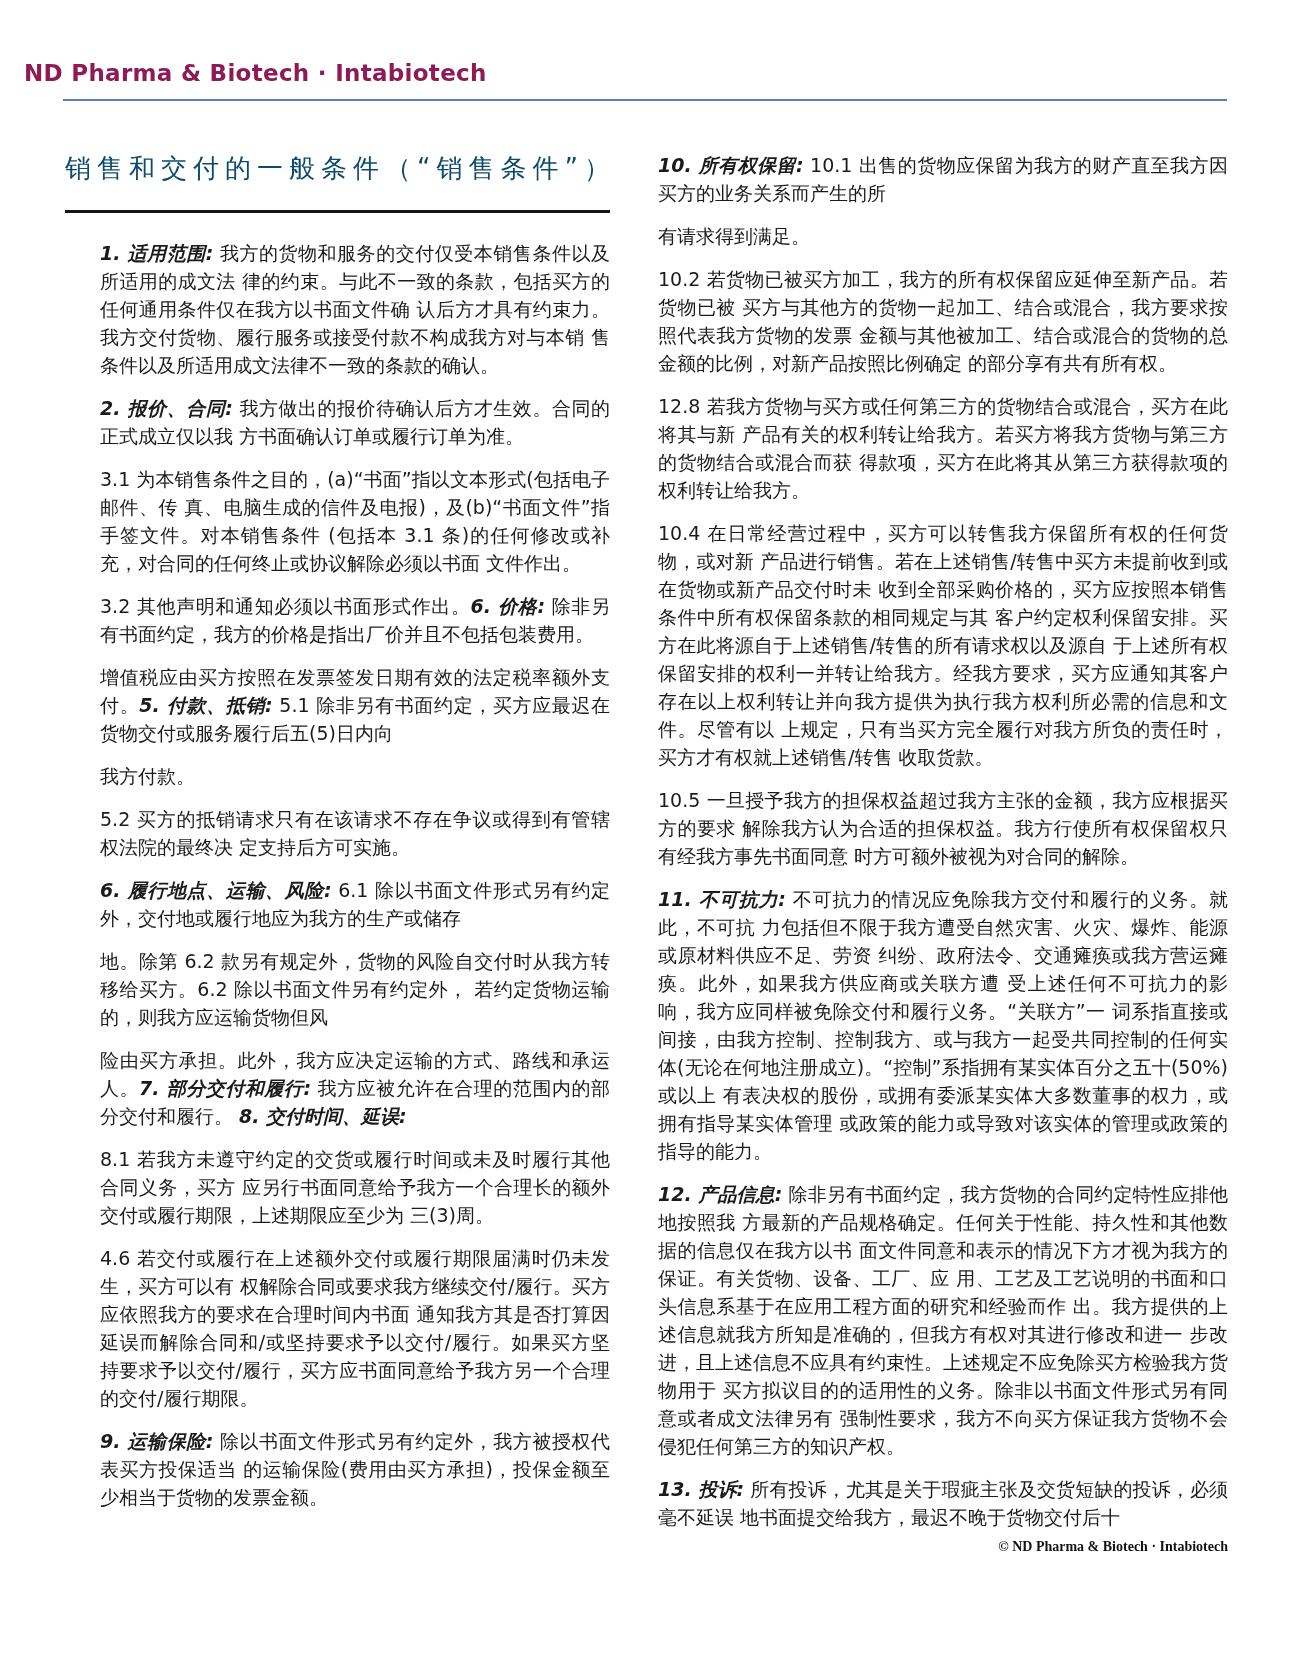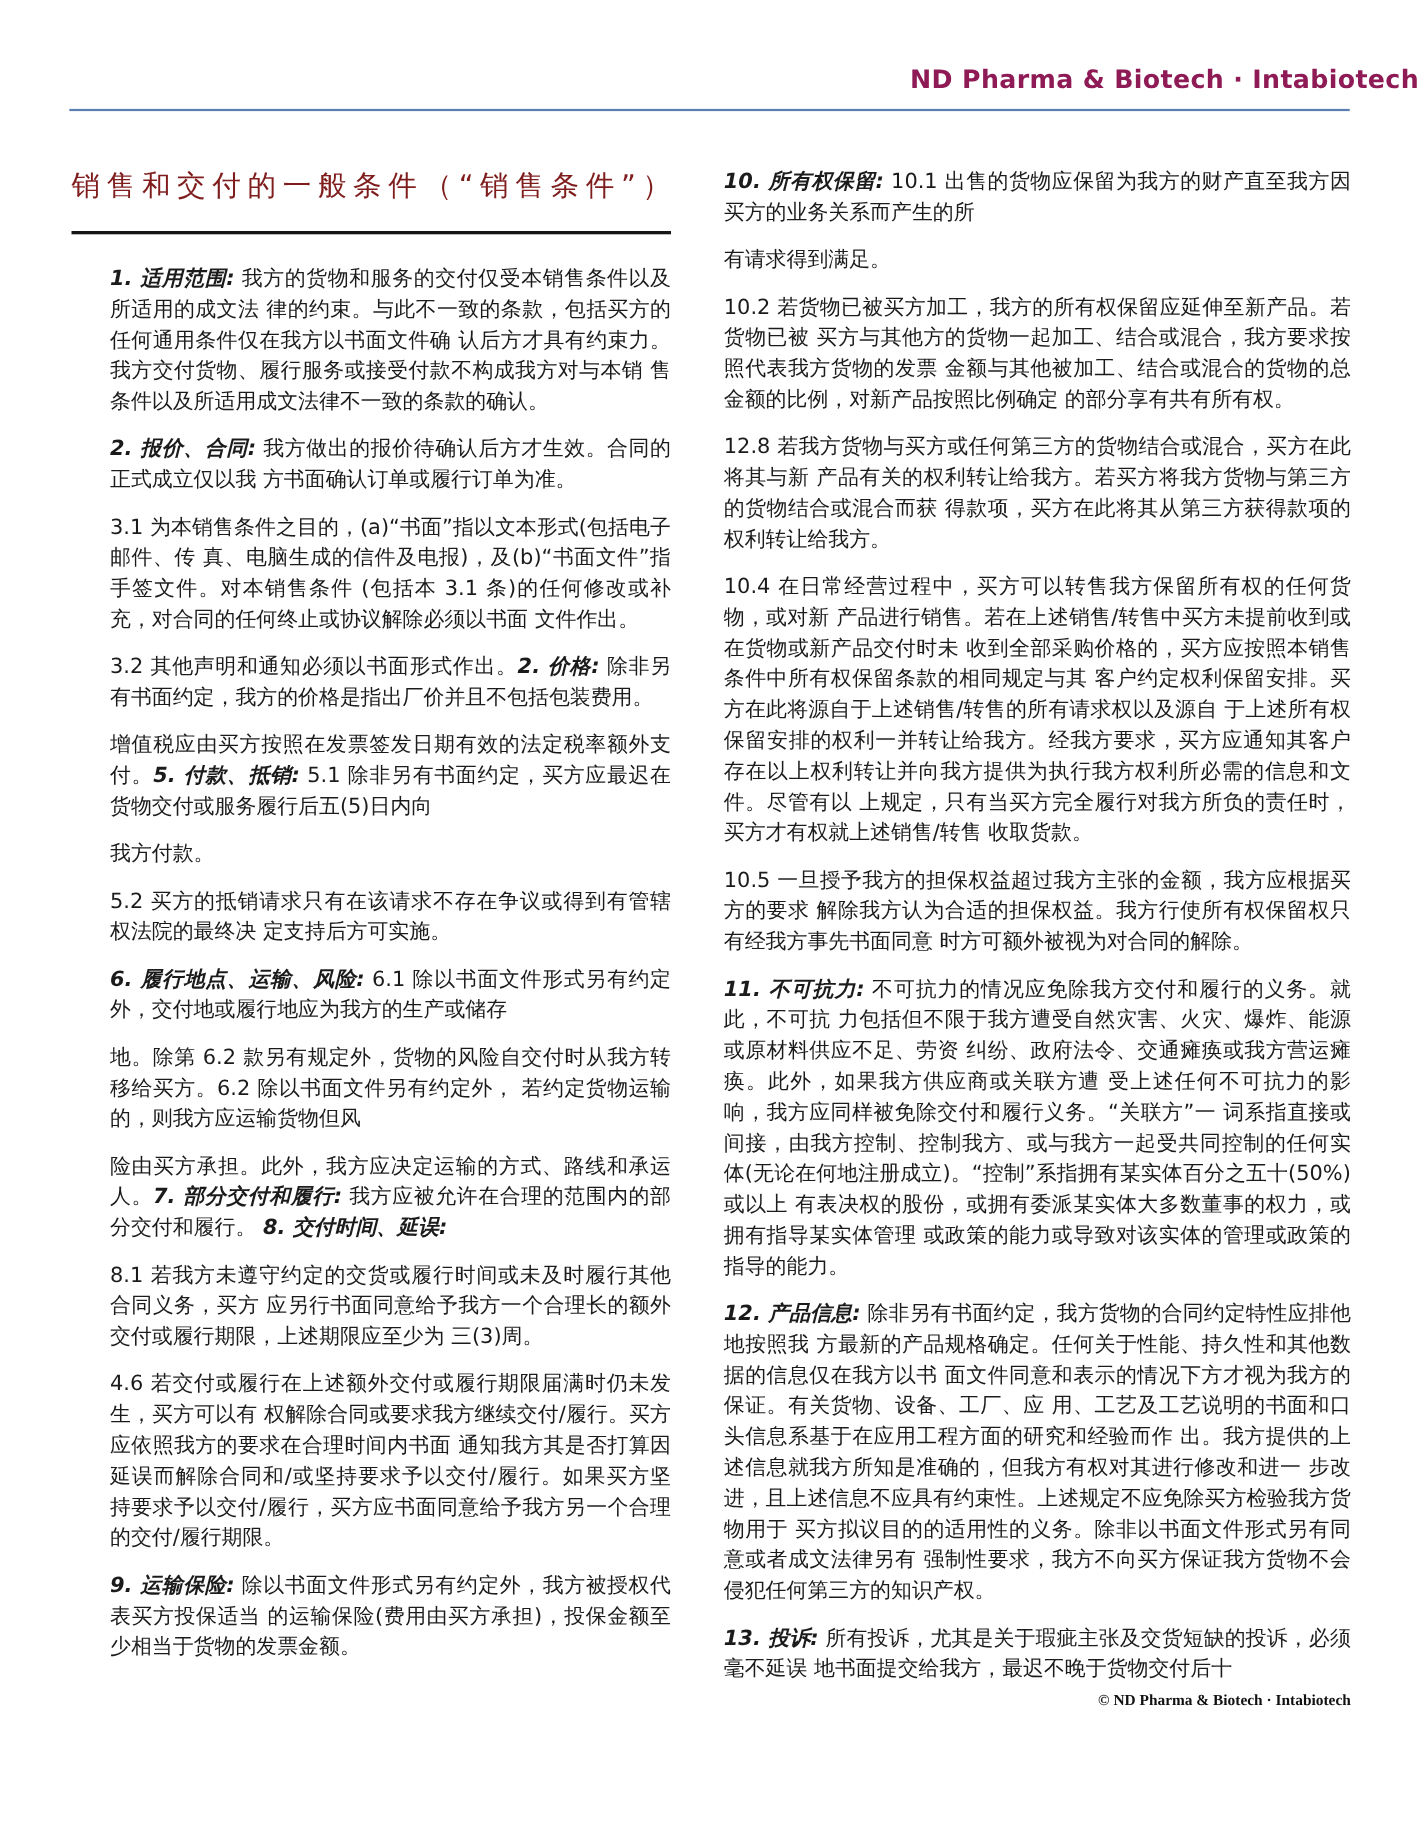--- a/index.html
+++ b/index.html
@@ -14,21 +14,21 @@
     position:relative;
     width:1290px;
     height:1678px;
     background:#ffffff;
     overflow:hidden;
     font-family:"DejaVu Sans","Liberation Sans",sans-serif;
     color:var(--body-text,#1b1b1b);
   }
   .brand{
     padding-top:60px;
-    text-align:right;
+    text-align:left;
     font-size:23px;
     font-weight:bold;
     letter-spacing:0.3px;
     color:var(--header-text,#8e1b56);
     margin-left:24px;
   }
   .header-rule{
     border:none;
     border-top:2px solid var(--header-rule,#5b7fb3);
     margin:13px 63px 0 63px;
@@ -39,21 +39,21 @@
     gap:48px;
     align-items:flex-start;
   }
   .col-left{width:545px;flex:none;}
   .col-right{width:570px;flex:none;}
   .doc-title{
     margin:0;
     font-size:26px;
     font-weight:400;
     letter-spacing:6px;
-    color:#7f1d1d;
+    color:#0c4a6e;
     white-space:nowrap;
   }
   .title-rule{
     border:none;
     border-top:3px solid var(--title-rule,#161616);
     margin:24px 0 0 0;
   }
   .paras p{
     margin:15px 0 0 0;
     font-size:19px;
@@ -85,21 +85,21 @@
 
   <main class="content">
 
     <section class="col-left">
       <h1 class="doc-title">销售和交付的一般条件（“销售条件”）</h1>
       <hr class="title-rule">
       <div class="paras">
           <p><span class="b">1. 适用范围:</span><span> 我方的货物和服务的交付仅受本销售条件以及所适用的成文法 律的约束。与此不一致的条款，包括买方的任何通用条件仅在我方以书面文件确 认后方才具有约束力。我方交付货物、履行服务或接受付款不构成我方对与本销 售条件以及所适用成文法律不一致的条款的确认。</span></p>
           <p><span class="b">2. 报价、合同:</span><span> 我方做出的报价待确认后方才生效。合同的正式成立仅以我 方书面确认订单或履行订单为准。</span></p>
           <p><span>3.1 为本销售条件之目的，(a)“书面”指以文本形式(包括电子邮件、传 真、电脑生成的信件及电报)，及(b)“书面文件”指手签文件。对本销售条件 (包括本 3.1 条)的任何修改或补充，对合同的任何终止或协议解除必须以书面 文件作出。</span></p>
-          <p><span>3.2 其他声明和通知必须以书面形式作出。</span><span class="b">2. 价格:</span><span> 除非另有书面约定，我方的价格是指出厂价并且不包括包装费用。</span></p>
+          <p><span>3.2 其他声明和通知必须以书面形式作出。</span><span class="b">6. 价格:</span><span> 除非另有书面约定，我方的价格是指出厂价并且不包括包装费用。</span></p>
           <p><span>增值税应由买方按照在发票签发日期有效的法定税率额外支付。</span><span class="b">5. 付款、抵销:</span><span> 5.1 除非另有书面约定，买方应最迟在货物交付或服务履行后五(5)日内向</span></p>
           <p><span>我方付款。</span></p>
           <p><span>5.2 买方的抵销请求只有在该请求不存在争议或得到有管辖权法院的最终决 定支持后方可实施。</span></p>
           <p><span class="b">6. 履行地点、运输、风险:</span><span> 6.1 除以书面文件形式另有约定外，交付地或履行地应为我方的生产或储存</span></p>
           <p><span>地。除第 6.2 款另有规定外，货物的风险自交付时从我方转移给买方。6.2 除以书面文件另有约定外， 若约定货物运输的，则我方应运输货物但风</span></p>
           <p><span>险由买方承担。此外，我方应决定运输的方式、路线和承运人。</span><span class="b">7. 部分交付和履行:</span><span> 我方应被允许在合理的范围内的部分交付和履行。 </span><span class="b">8. 交付时间、延误:</span></p>
           <p><span>8.1 若我方未遵守约定的交货或履行时间或未及时履行其他合同义务，买方 应另行书面同意给予我方一个合理长的额外交付或履行期限，上述期限应至少为 三(3)周。</span></p>
           <p><span>4.6 若交付或履行在上述额外交付或履行期限届满时仍未发生，买方可以有 权解除合同或要求我方继续交付/履行。买方应依照我方的要求在合理时间内书面 通知我方其是否打算因延误而解除合同和/或坚持要求予以交付/履行。如果买方坚 持要求予以交付/履行，买方应书面同意给予我方另一个合理的交付/履行期限。</span></p>
           <p><span class="b">9. 运输保险:</span><span> 除以书面文件形式另有约定外，我方被授权代表买方投保适当 的运输保险(费用由买方承担)，投保金额至少相当于货物的发票金额。</span></p>
         </div>

